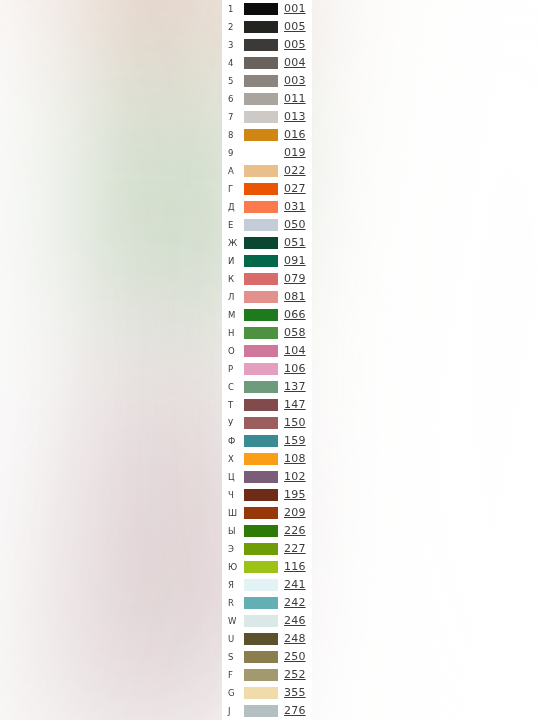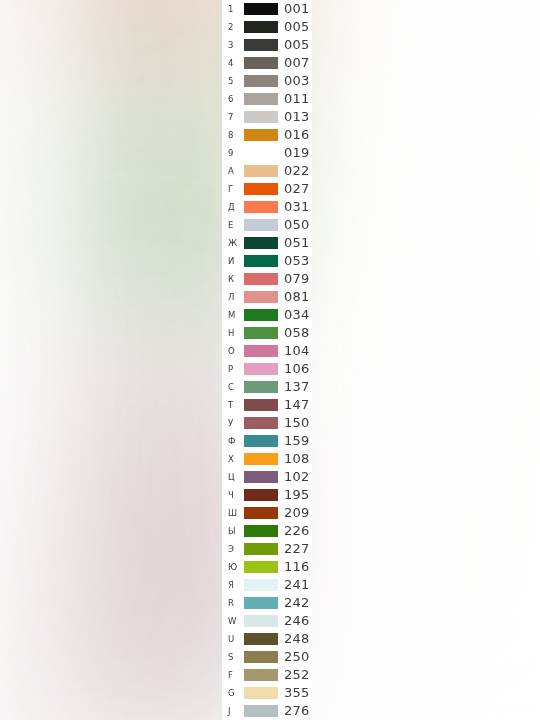--- a/index.html
+++ b/index.html
@@ -104,24 +104,25 @@
   .legend-swatch {
     flex: 0 0 34px;
     width: 34px;
     height: 12px;
     margin-right: 6px;
     box-sizing: border-box;
   }
 
   .legend-value {
     flex: 0 0 auto;
-    font-size: 13px;
+    font-size: 11px;
     color: #3b3b3b;
     line-height: 18px;
     letter-spacing: 0.2px;
+    text-decoration: underline;
   }
 </style>
 </head>
 <body>
 
 <div id="root">
 
   <div class="bg-base"></div>
   <div class="blob blob-peach"></div>
   <div class="blob blob-green"></div>
@@ -142,21 +143,21 @@
         <span class="legend-value">005</span>
       </div>
       <div class="legend-row">
         <span class="legend-key">3</span>
         <span class="legend-swatch" style="background-color: rgb(59, 58, 56);"></span>
         <span class="legend-value">005</span>
       </div>
       <div class="legend-row">
         <span class="legend-key">4</span>
         <span class="legend-swatch" style="background-color: rgb(106, 99, 93);"></span>
-        <span class="legend-value">007</span>
+        <span class="legend-value">004</span>
       </div>
       <div class="legend-row">
         <span class="legend-key">5</span>
         <span class="legend-swatch" style="background-color: rgb(139, 132, 127);"></span>
         <span class="legend-value">003</span>
       </div>
       <div class="legend-row">
         <span class="legend-key">6</span>
         <span class="legend-swatch" style="background-color: rgb(170, 164, 159);"></span>
         <span class="legend-value">011</span>
@@ -197,36 +198,36 @@
         <span class="legend-value">050</span>
       </div>
       <div class="legend-row">
         <span class="legend-key">Ж</span>
         <span class="legend-swatch" style="background-color: rgb(10, 70, 50);"></span>
         <span class="legend-value">051</span>
       </div>
       <div class="legend-row">
         <span class="legend-key">И</span>
         <span class="legend-swatch" style="background-color: rgb(3, 104, 74);"></span>
-        <span class="legend-value">053</span>
+        <span class="legend-value">091</span>
       </div>
       <div class="legend-row">
         <span class="legend-key">К</span>
         <span class="legend-swatch" style="background-color: rgb(217, 107, 107);"></span>
         <span class="legend-value">079</span>
       </div>
       <div class="legend-row">
         <span class="legend-key">Л</span>
         <span class="legend-swatch" style="background-color: rgb(227, 145, 141);"></span>
         <span class="legend-value">081</span>
       </div>
       <div class="legend-row">
         <span class="legend-key">М</span>
         <span class="legend-swatch" style="background-color: rgb(29, 122, 29);"></span>
-        <span class="legend-value">034</span>
+        <span class="legend-value">066</span>
       </div>
       <div class="legend-row">
         <span class="legend-key">Н</span>
         <span class="legend-swatch" style="background-color: rgb(78, 145, 64);"></span>
         <span class="legend-value">058</span>
       </div>
       <div class="legend-row">
         <span class="legend-key">О</span>
         <span class="legend-swatch" style="background-color: rgb(208, 120, 156);"></span>
         <span class="legend-value">104</span>

